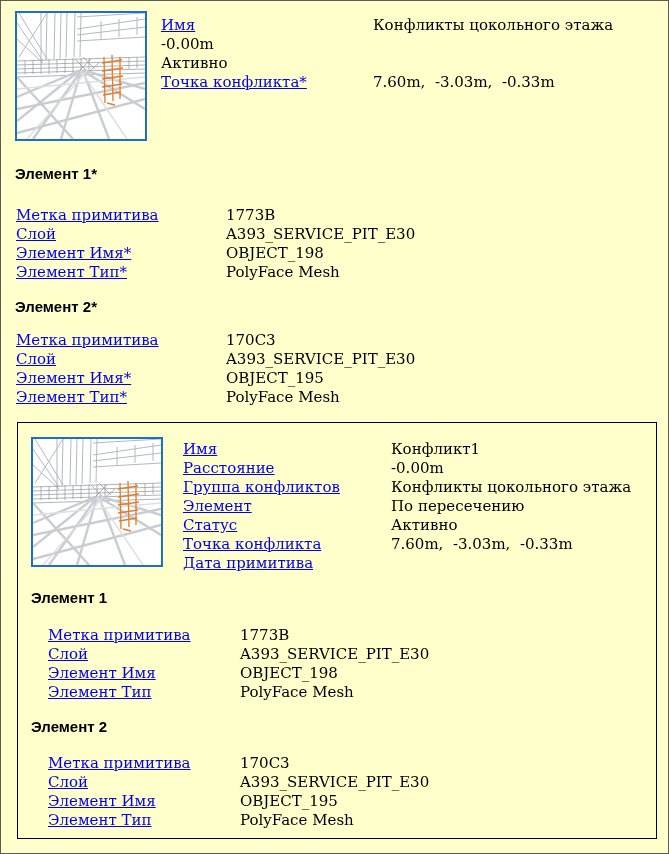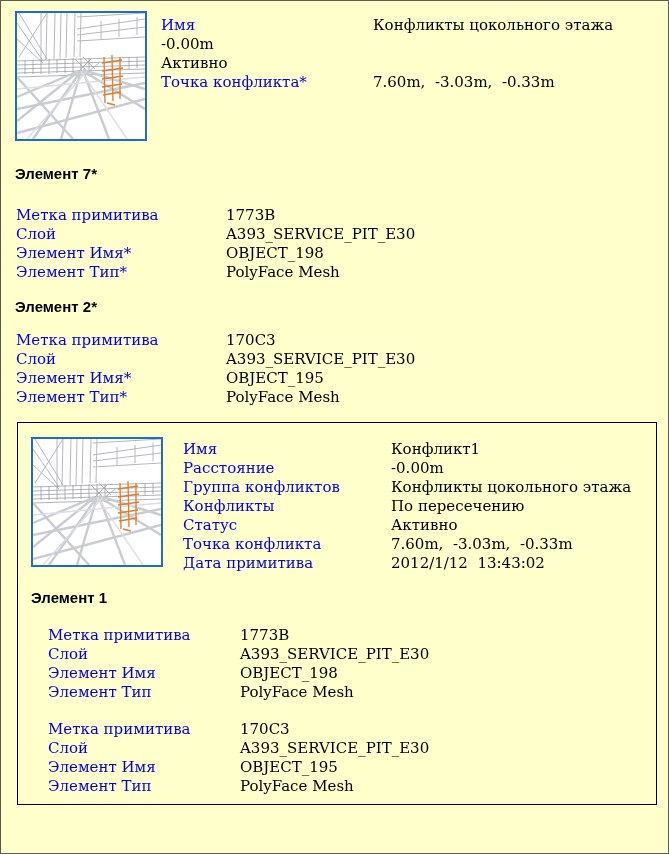--- a/index.html
+++ b/index.html
@@ -7,21 +7,21 @@
     width:669px;height:854px;
     background:#FFFFCC;
     font-family:"DejaVu Serif", serif;
     font-size:15px;
     color:#161616;
     box-sizing:border-box;
     border:1px solid #5a5a5a;
     overflow:hidden;
   }
   .row{display:flex;line-height:19px;}
-  .lbl{color:#0000EE;flex:0 0 auto;}
+  .lbl{color:#0000EE;flex:0 0 auto;text-decoration:underline;}
   .val{white-space:pre;color:#000000;}
 
   
   .summary{margin:10px 12px 0 14px;min-height:130px;overflow:hidden;}
   .thumb{
     float:left;width:128px;height:126px;
     border:2px solid #1C6EC8;background:#ffffff;
   }
   .summary .fields{margin-left:146px;padding-top:5px;}
   .summary .lbl{width:212px;}
@@ -145,21 +145,21 @@
     <div class="row">
         <span class="val">Активно</span>
       </div>
     <div class="row">
         <span class="lbl">Точка конфликта*</span>
         <span class="val">7.60m,  -3.03m,  -0.33m</span>
       </div>
   </div>
 </div>
 
-<div class="sec-h mt24">Элемент 7*</div>
+<div class="sec-h mt24">Элемент 1*</div>
 <div class="outer-rows mt23">
   <div class="row">
       <span class="lbl">Метка примитива</span>
       <span class="val">1773B</span>
     </div>
   <div class="row">
       <span class="lbl">Слой</span>
       <span class="val">A393_SERVICE_PIT_E30</span>
     </div>
   <div class="row">
@@ -207,34 +207,33 @@
         </div>
       <div class="row">
           <span class="lbl">Расстояние</span>
           <span class="val">-0.00m</span>
         </div>
       <div class="row">
           <span class="lbl">Группа конфликтов</span>
           <span class="val">Конфликты цокольного этажа</span>
         </div>
       <div class="row">
-          <span class="lbl">Конфликты</span>
+          <span class="lbl">Элемент</span>
           <span class="val">По пересечению</span>
         </div>
       <div class="row">
           <span class="lbl">Статус</span>
           <span class="val">Активно</span>
         </div>
       <div class="row">
           <span class="lbl">Точка конфликта</span>
           <span class="val">7.60m,  -3.03m,  -0.33m</span>
         </div>
       <div class="row">
           <span class="lbl">Дата примитива</span>
-          <span class="val">2012/1/12  13:43:02</span>
         </div>
     </div>
   </div>
 
   <div class="sec-h mt16">Элемент 1</div>
   <div class="box-rows mt19">
     <div class="row">
         <span class="lbl">Метка примитива</span>
         <span class="val">1773B</span>
       </div>
@@ -245,20 +244,21 @@
     <div class="row">
         <span class="lbl">Элемент Имя</span>
         <span class="val">OBJECT_198</span>
       </div>
     <div class="row">
         <span class="lbl">Элемент Тип</span>
         <span class="val">PolyFace Mesh</span>
       </div>
   </div>
 
+  <div class="sec-h mt16">Элемент 2</div>
   <div class="box-rows mt18">
     <div class="row">
         <span class="lbl">Метка примитива</span>
         <span class="val">170C3</span>
       </div>
     <div class="row">
         <span class="lbl">Слой</span>
         <span class="val">A393_SERVICE_PIT_E30</span>
       </div>
     <div class="row">

